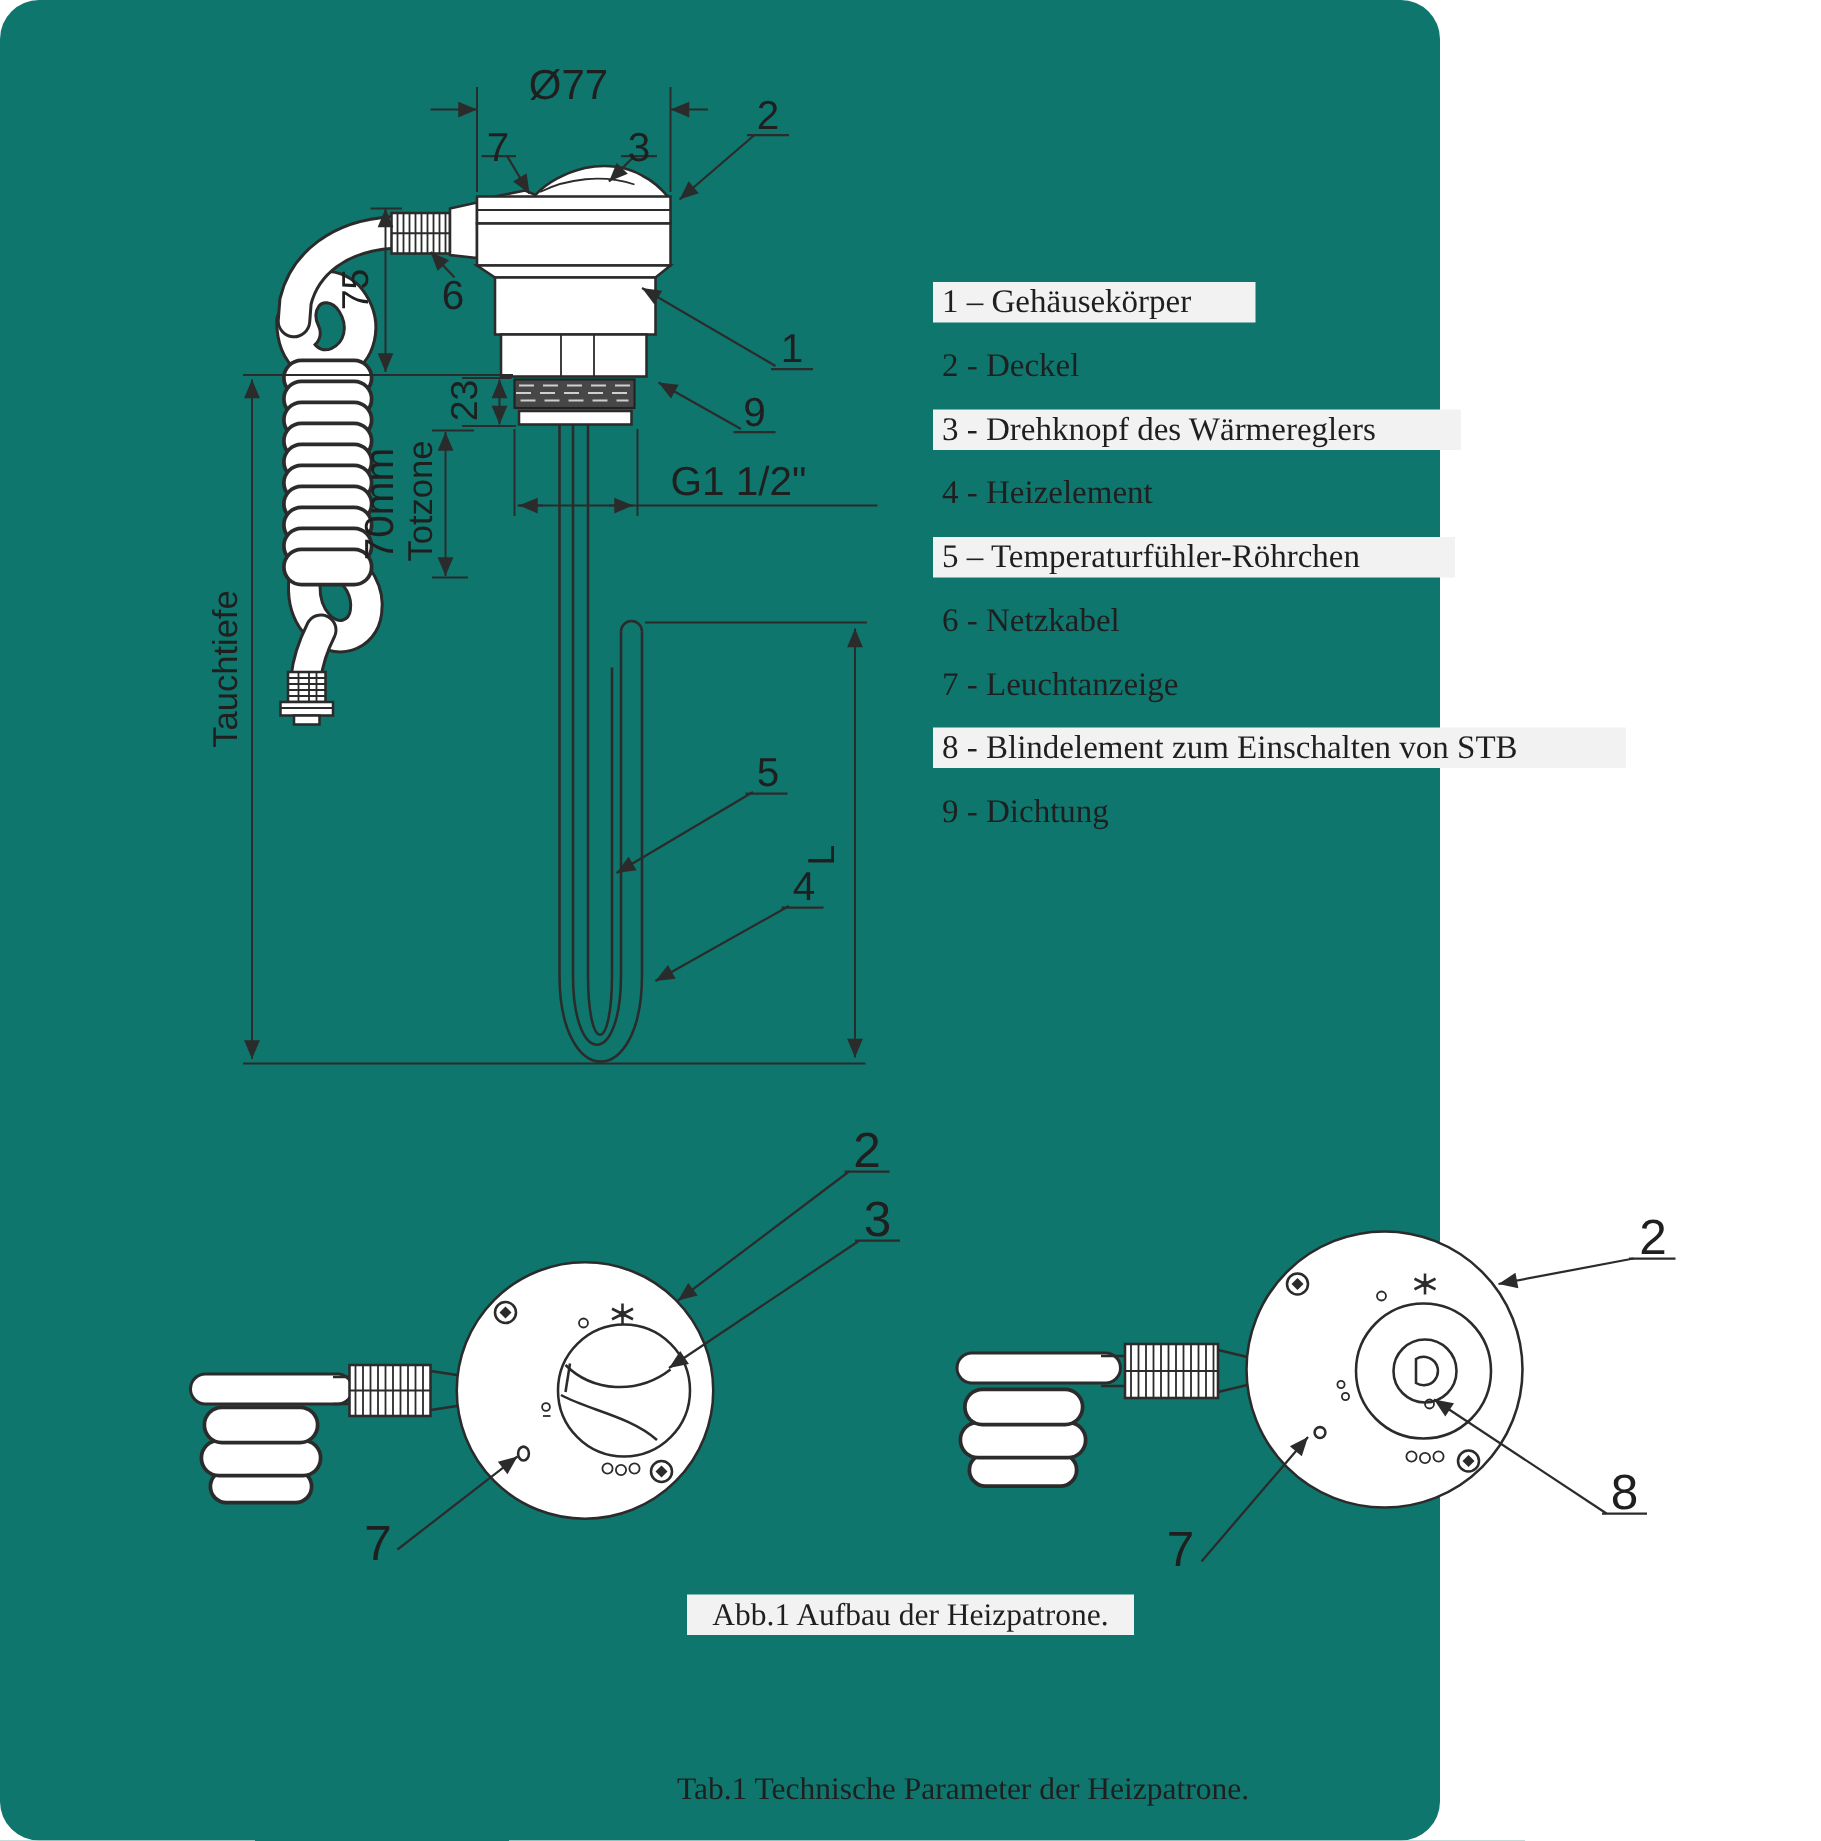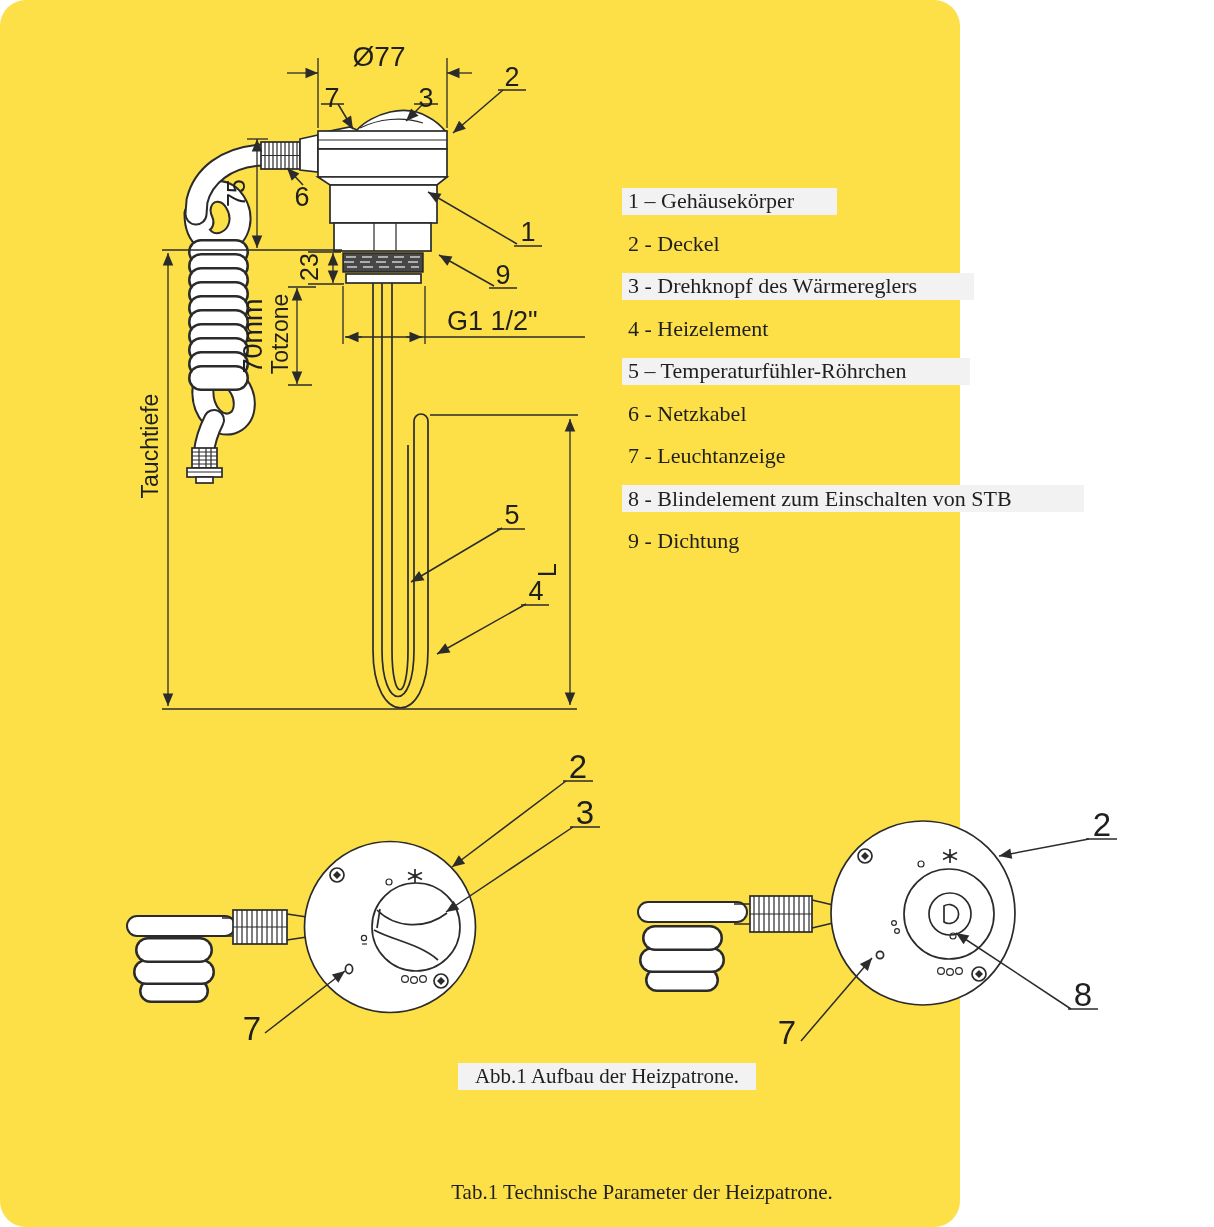--- a/index.html
+++ b/index.html
@@ -1,16 +1,16 @@
 <!DOCTYPE html>
 <html><head>
 <meta charset="utf-8">
 <style>
   html,body { margin:0; padding:0; background:#fff; }
-  #page { width:960px; height:1227px; background:#fde047; position:relative;
+  #page { width:960px; height:1227px; background:#0f766e; position:relative;
           font-family:"Liberation Sans", sans-serif;border-radius:26px; }
   svg text { fill:#1f1f1f; }
   .ln   { stroke:#2b2b2b; stroke-width:1.7; fill:none; }
   .lnw  { stroke:#2b2b2b; stroke-width:1.7; fill:#ffffff; }
   .thin { stroke:#2b2b2b; stroke-width:1.2; fill:none; }
   .dim  { stroke:#2b2b2b; stroke-width:1.3; fill:none; }
   .lead { stroke:#2b2b2b; stroke-width:1.5; fill:none; }
   .cK   { stroke:#2b2b2b; fill:none; stroke-linecap:round; }
   .cW   { stroke:#ffffff; fill:none; stroke-linecap:round; }
   .dimtxt   { font:25px "Liberation Sans", sans-serif; }

